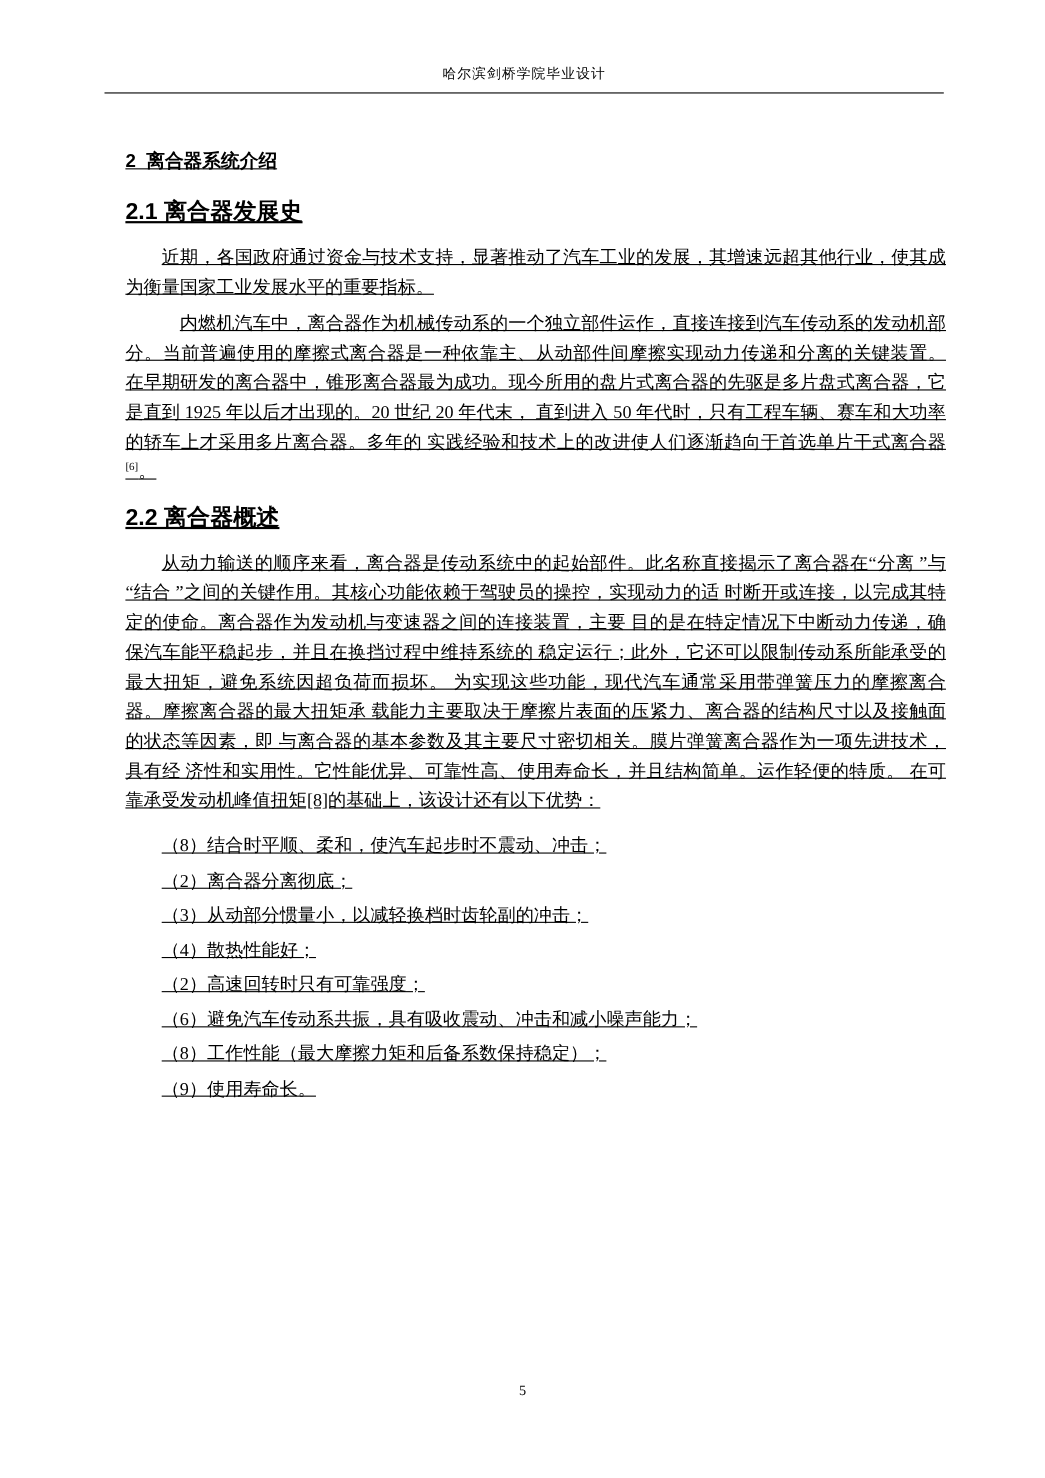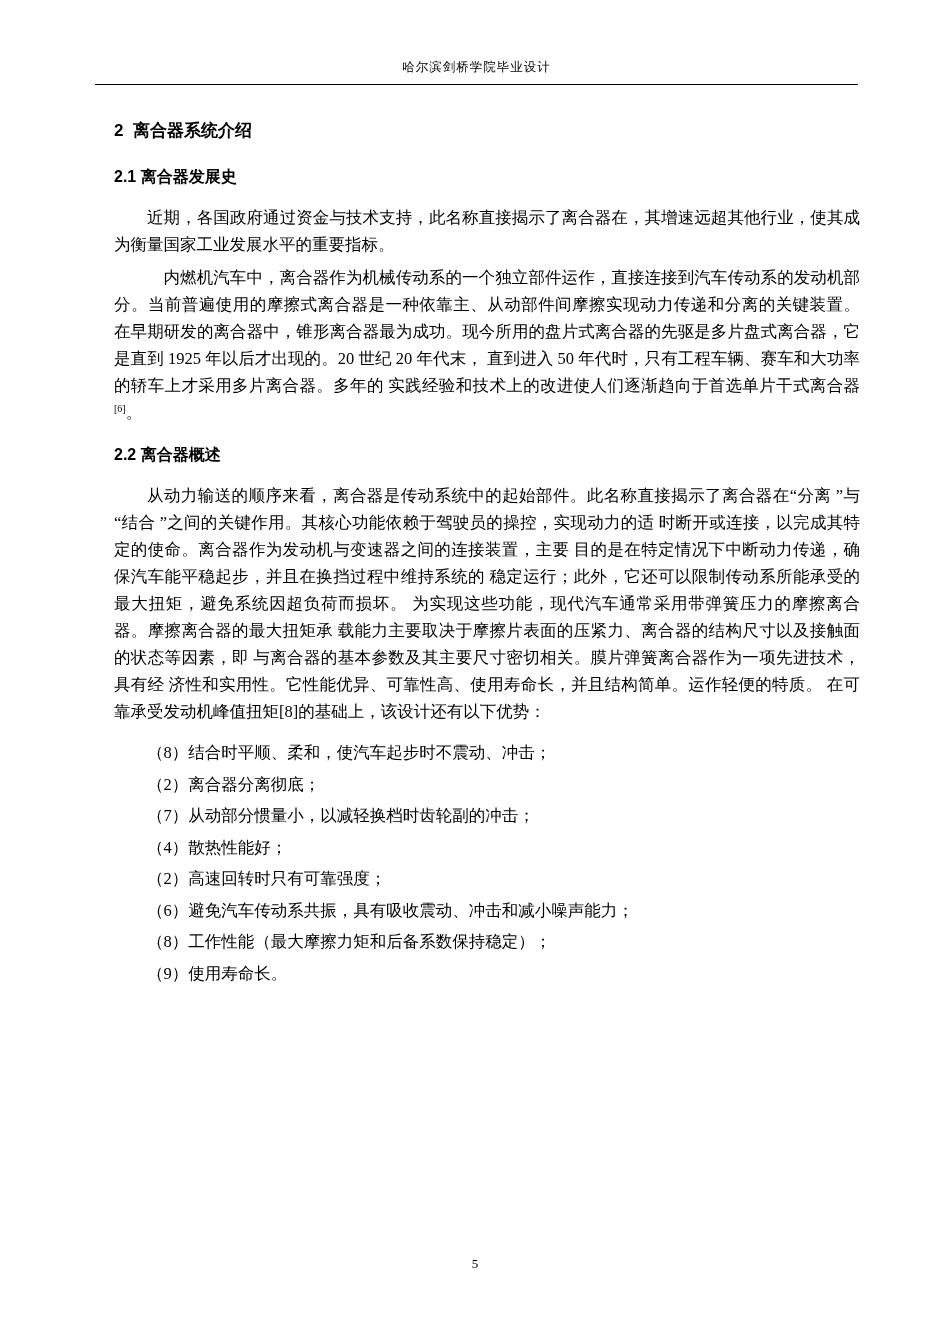--- a/index.html
+++ b/index.html
@@ -32,37 +32,38 @@
   .header-rule {
     margin: 8px 0 0 0;
     border: none;
     border-top: 1px solid #000000;
     height: 0;
   }
 
   
   .content {
     position: absolute;
-    top: 118px;
+    top: 134px;
     left: 114px;
     width: 746px;
+    text-decoration: underline;
   }
   .chapter-heading {
     margin: 0 0 18px 0;
     font-family: "Liberation Sans", "DejaVu Sans", sans-serif;
     font-weight: bold;
     font-size: 17px;
     line-height: 26px;
     white-space: pre;
   }
   .section-heading {
     margin: 14px 0 12px 0;
     font-family: "Liberation Sans", "DejaVu Sans", sans-serif;
     font-weight: bold;
-    font-size: 16px;
+    font-size: 21px;
     line-height: 30px;
   }
   .body-para {
     margin: 0 0 6px 0;
     font-size: 16.5px;
     line-height: 27px;
     text-align: justify;
   }
   .indent-2 { text-indent: 2em; }
   .indent-3 { text-indent: 3em; }
@@ -107,32 +108,32 @@
     <div class="header-title">哈尔滨剑桥学院毕业设计</div>
     <hr class="header-rule">
   </header>
 
   <main class="content">
 
     <h1 class="chapter-heading">2  离合器系统介绍</h1>
 
     <h2 class="section-heading">2.1 离合器发展史</h2>
 
-    <p class="body-para indent-2">近期，各国政府通过资金与技术支持，此名称直接揭示了离合器在，其增速远超其他行业，使其成为衡量国家工业发展水平的重要指标。</p>
+    <p class="body-para indent-2">近期，各国政府通过资金与技术支持，显著推动了汽车工业的发展，其增速远超其他行业，使其成为衡量国家工业发展水平的重要指标。</p>
 
     <p class="body-para indent-3"><span>内燃机汽车中，离合器作为机械传动系的一个独立部件运作，直接连接到汽车传动系的发动机部分。当前普遍使用的摩擦式离合器是一种依靠主、从动部件间摩擦实现动力传递和分离的关键装置。 在早期研发的离合器中，锥形离合器最为成功。现今所用的盘片式离合器的先驱是多片盘式离合器，它是直到 1925 年以后才出现的。20 世纪 20 年代末， 直到进入 50 年代时，只有工程车辆、赛车和大功率的轿车上才采用多片离合器。多年的 实践经验和技术上的改进使人们逐渐趋向于首选单片干式离合器</span><sup class="citation-sup">[6]</sup><span>。</span></p>
 
     <h2 class="section-heading">2.2 离合器概述</h2>
 
     <p class="body-para indent-2">从动力输送的顺序来看，离合器是传动系统中的起始部件。此名称直接揭示了离合器在“分离 ”与“结合 ”之间的关键作用。其核心功能依赖于驾驶员的操控，实现动力的适 时断开或连接，以完成其特定的使命。离合器作为发动机与变速器之间的连接装置，主要 目的是在特定情况下中断动力传递，确保汽车能平稳起步，并且在换挡过程中维持系统的 稳定运行；此外，它还可以限制传动系所能承受的最大扭矩，避免系统因超负荷而损坏。 为实现这些功能，现代汽车通常采用带弹簧压力的摩擦离合器。摩擦离合器的最大扭矩承 载能力主要取决于摩擦片表面的压紧力、离合器的结构尺寸以及接触面的状态等因素，即 与离合器的基本参数及其主要尺寸密切相关。膜片弹簧离合器作为一项先进技术，具有经 济性和实用性。它性能优异、可靠性高、使用寿命长，并且结构简单。运作轻便的特质。 在可靠承受发动机峰值扭矩[8]的基础上，该设计还有以下优势：</p>
 
     <ol class="advantage-list">
       <li class="advantage-item">（8）结合时平顺、柔和，使汽车起步时不震动、冲击；</li>
       <li class="advantage-item">（2）离合器分离彻底；</li>
-      <li class="advantage-item">（7）从动部分惯量小，以减轻换档时齿轮副的冲击；</li>
+      <li class="advantage-item">（3）从动部分惯量小，以减轻换档时齿轮副的冲击；</li>
       <li class="advantage-item">（4）散热性能好；</li>
       <li class="advantage-item">（2）高速回转时只有可靠强度；</li>
       <li class="advantage-item">（6）避免汽车传动系共振，具有吸收震动、冲击和减小噪声能力；</li>
       <li class="advantage-item">（8）工作性能（最大摩擦力矩和后备系数保持稳定）；</li>
       <li class="advantage-item">（9）使用寿命长。</li>
     </ol>
 
   </main>
 
   <footer class="page-footer">

